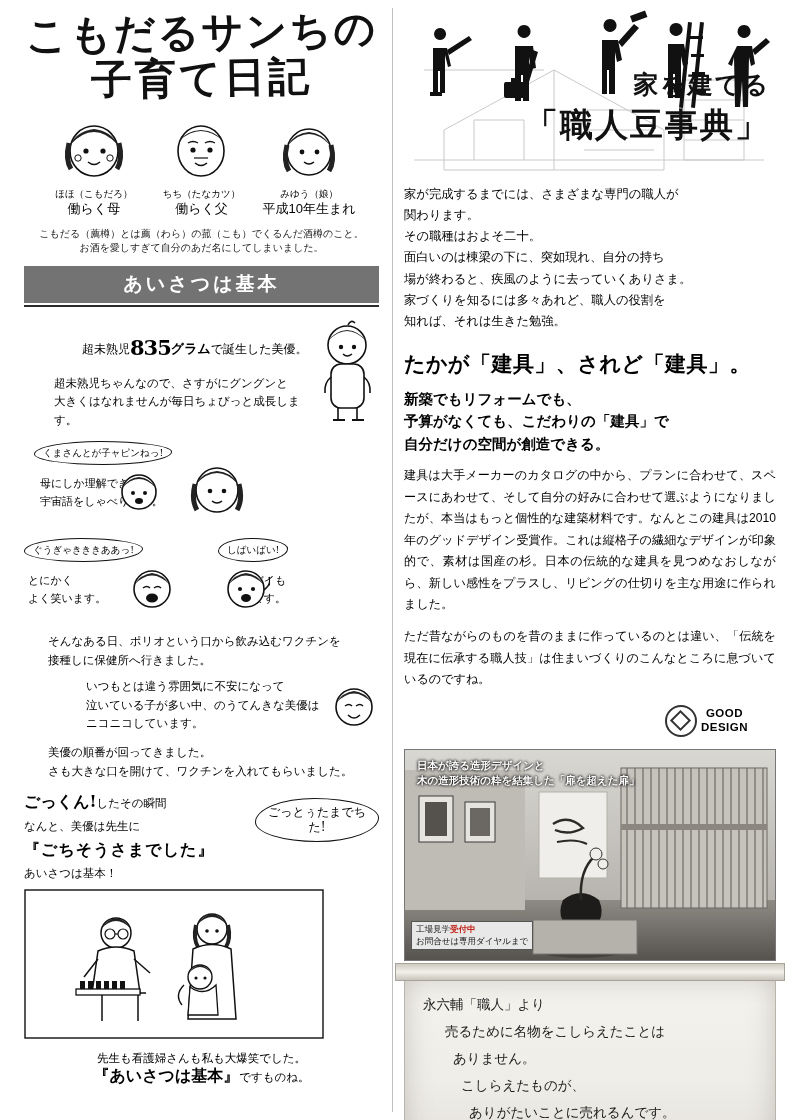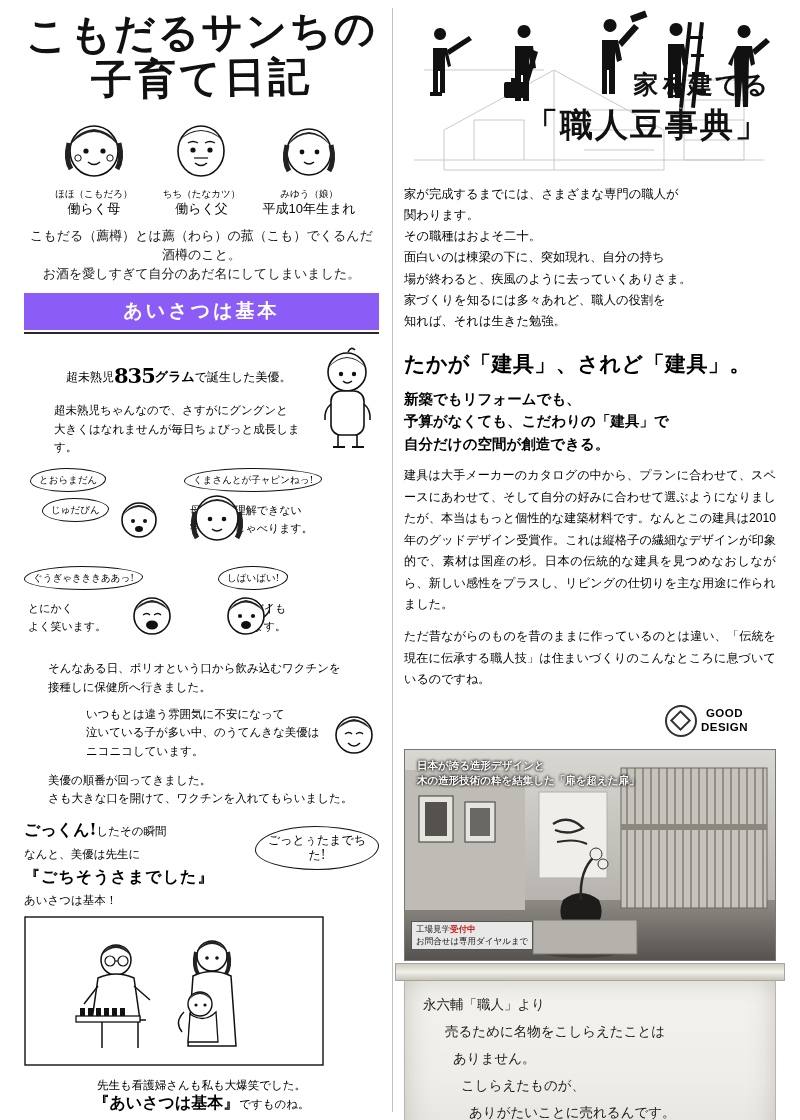--- a/index.html
+++ b/index.html
@@ -28,41 +28,41 @@
   }
   .brush-title .l1{font-size:41px;letter-spacing:2px;display:block;transform:rotate(-1.2deg);}
   .brush-title .l2{font-size:41px;letter-spacing:3px;display:block;transform:rotate(-1deg);margin-top:2px;}
 
   .faces-row{display:flex;justify-content:space-around;align-items:flex-end;margin-top:14px;padding:0 16px;}
   .face-unit{text-align:center;width:100px;}
   .face-cap{font-size:9.5px;line-height:1.35;margin-top:3px;white-space:nowrap;}
   .face-cap .cap2{font-size:13px;}
 
   .note-small{
-    font-size:13px;line-height:1.45;text-align:center;margin-top:9px;color:#1a1a1a;
+    font-size:10px;line-height:1.45;text-align:center;margin-top:9px;color:#1a1a1a;
   }
 
   .band{
     margin-top:10px;
-    background:#8b5cf6;
+    background:#737373;
     color:#fff;
     text-align:center;
     font-size:19px;
     font-weight:bold;
     letter-spacing:3px;
     padding:5px 0 6px;
     font-family:"DejaVu Sans","Liberation Sans",sans-serif;
   }
   .rule-under{height:2px;background:#2b2b2b;margin-top:2px;}
 
   .blk{font-size:11.5px;line-height:1.62;margin:10px 0 0 0;}
   .blk.ind2{margin-left:24px;}
   .blk.ind3{margin-left:62px;}
 
-  .first-line{font-size:12px;margin:12px 0 0 42px;line-height:1.5;}
+  .first-line{font-size:12px;margin:12px 0 0 58px;line-height:1.5;}
   .first-line .big{
     font-family:"DejaVu Serif","Liberation Serif",serif;
     font-weight:bold;font-size:21px;vertical-align:-2px;letter-spacing:-1px;
   }
   .first-line .unit{font-weight:bold;font-size:13px;}
 
   .bubble{
     position:relative;display:inline-block;border:1.6px solid #111;border-radius:48% 52% 50% 50%/55% 45% 55% 45%;
     padding:6px 10px;font-size:10.5px;line-height:1.25;text-align:center;background:#fff;
     font-family:"DejaVu Serif","Liberation Serif",serif;
@@ -236,25 +236,20 @@
           <rect x="14" y="45" width="33" height="44" rx="10" fill="#fff" stroke="#111" stroke-width="1.6"></rect>
           <path d="M14 58 q-7 6 -6 16" stroke="#111" stroke-width="1.6" fill="none"></path>
           <path d="M47 58 q7 6 6 16" stroke="#111" stroke-width="1.6" fill="none"></path>
           <path d="M21 89 l0 12 M40 89 l0 12" stroke="#111" stroke-width="1.6"></path>
           <path d="M16 101 h12 M35 101 h12" stroke="#111" stroke-width="2"></path>
         </svg>
       </div>
     </div>
 
     <div class="row" style="margin-top:10px;align-items:flex-start;">
-      <div style="width:150px;">
-        <div class="bubble small" style="margin-left:6px;">とおらまだん</div>
-        <div style="height:6px;"></div>
-        <div class="bubble small" style="margin-left:18px;">じゅだぴん</div>
-      </div>
       <div style="flex:1;">
         <div class="bubble small" style="margin-left:10px;white-space:pre-line;">くまさんとが子ャピンねっ!</div>
         <div class="blk" style="margin-left:16px;white-space:pre-line;font-size:11px;">母にしか理解できない
 宇宙語をしゃべります。</div>
       </div>
     </div>
 
     <div class="row" style="margin-top:-52px;justify-content:flex-start;">
       <svg width="46" height="52" viewBox="0 0 46 52" style="margin-left:92px;">
         <ellipse cx="23" cy="28" rx="17" ry="17" fill="#fff" stroke="#111" stroke-width="1.6"></ellipse>

